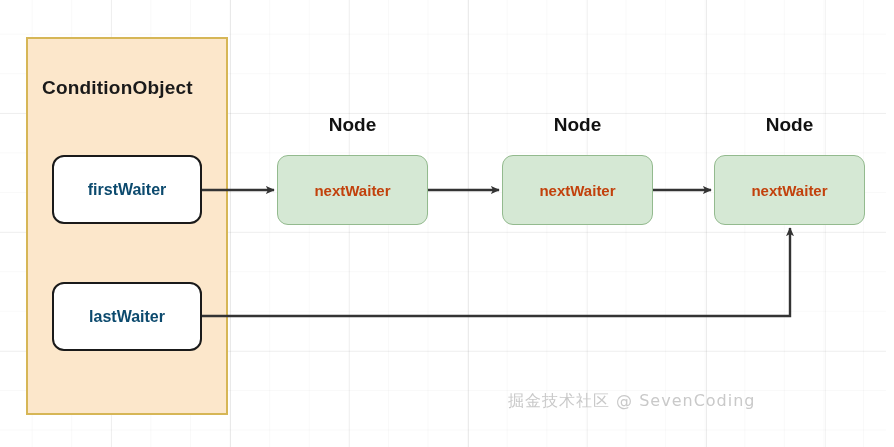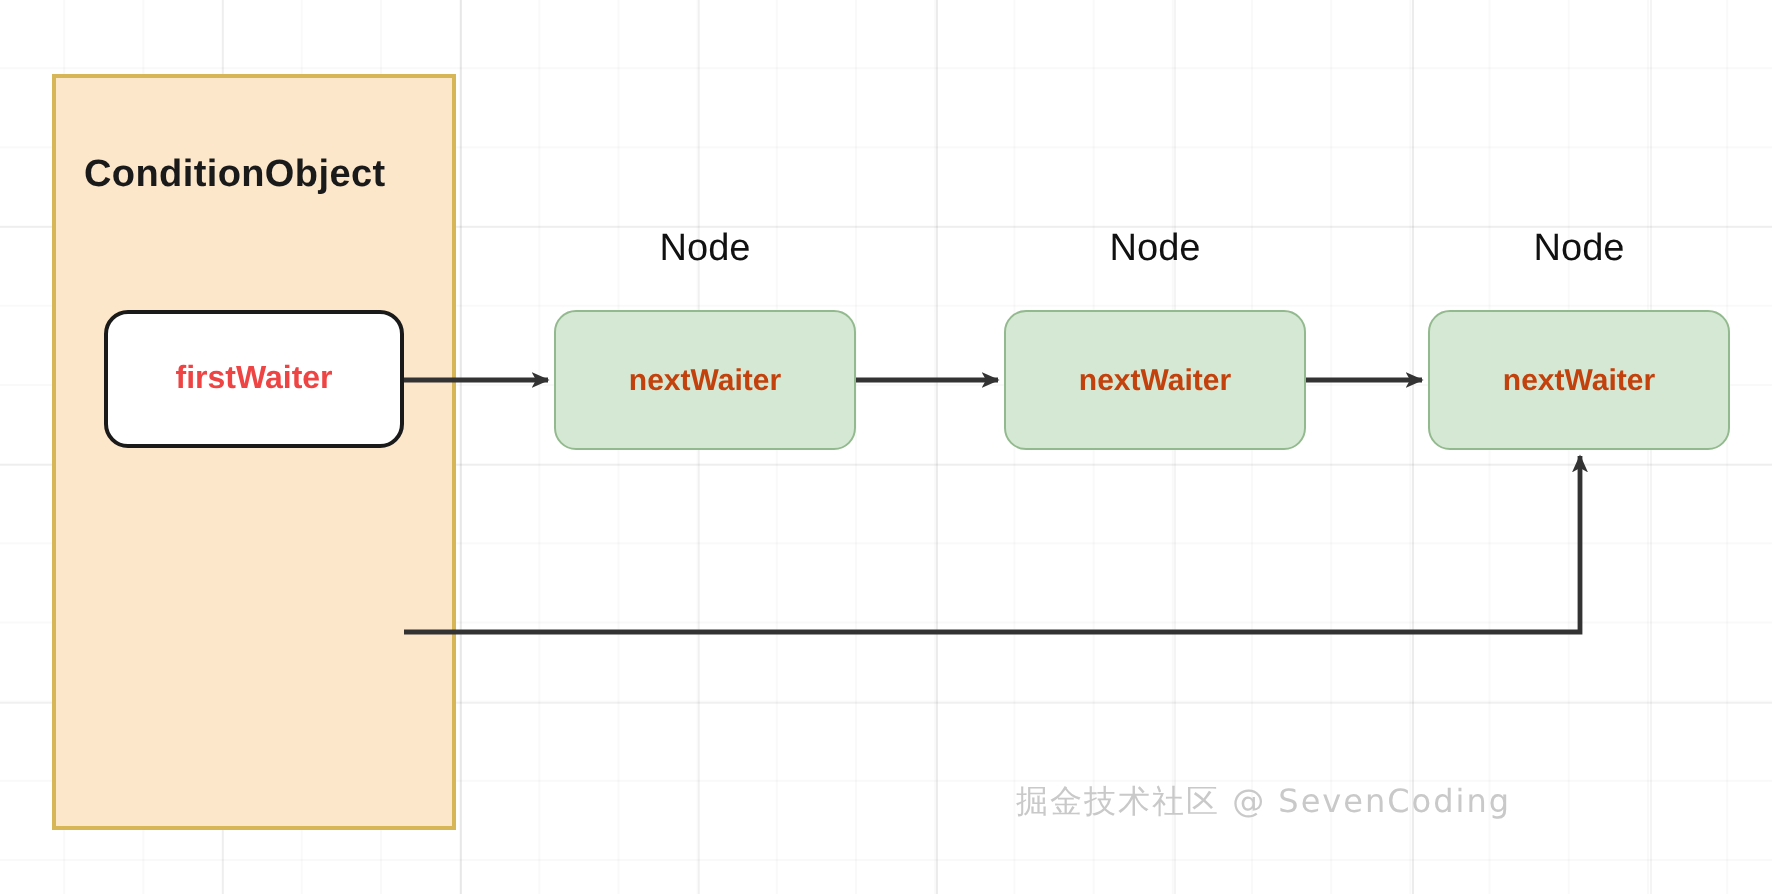--- a/index.html
+++ b/index.html
@@ -72,21 +72,21 @@
     border: 2px solid #1a1a1a;
     border-radius: 12px;
     box-sizing: border-box;
     display: flex;
     align-items: center;
     justify-content: center;
   }
   .waiter-box .label {
     font-size: 16px;
     font-weight: bold;
-    color: #ef4444;
+    color: #0c4a6e;
     white-space: nowrap;
   }
   #first-waiter { left: 52px; top: 155px; }
   #last-waiter  { left: 52px; top: 282px; }
 
   
   .node-box {
     position: absolute;
     width: 151px;
     height: 70px;
@@ -100,21 +100,21 @@
   }
   .node-box .label {
     font-size: 15px;
     font-weight: bold;
     color: #c2410c;
     white-space: nowrap;
   }
   .node-caption {
     position: absolute;
     font-size: 19px;
-    font-weight: normal;
+    font-weight: bold;
     color: #111111;
     white-space: nowrap;
     text-align: center;
   }
   #node-1 { left: 277px; top: 155px; }
   #node-2 { left: 502px; top: 155px; }
   #node-3 { left: 714px; top: 155px; }
 
   #node-caption-1 { left: 277px; top: 114px; width: 151px; }
   #node-caption-2 { left: 502px; top: 114px; width: 151px; }
@@ -150,20 +150,23 @@
   <div class="grid-overlay"></div>
 
   <div class="condition-object">
     <div class="condition-object-title">ConditionObject</div>
   </div>
 
   <div class="waiter-box" id="first-waiter">
     <span class="label">firstWaiter</span>
   </div>
 
+  <div class="waiter-box" id="last-waiter">
+    <span class="label">lastWaiter</span>
+  </div>
 
   <div class="node-caption" id="node-caption-1">Node</div>
   <div class="node-caption" id="node-caption-2">Node</div>
   <div class="node-caption" id="node-caption-3">Node</div>
 
   <div class="node-box" id="node-1">
     <span class="label">nextWaiter</span>
   </div>
   <div class="node-box" id="node-2">
     <span class="label">nextWaiter</span>

